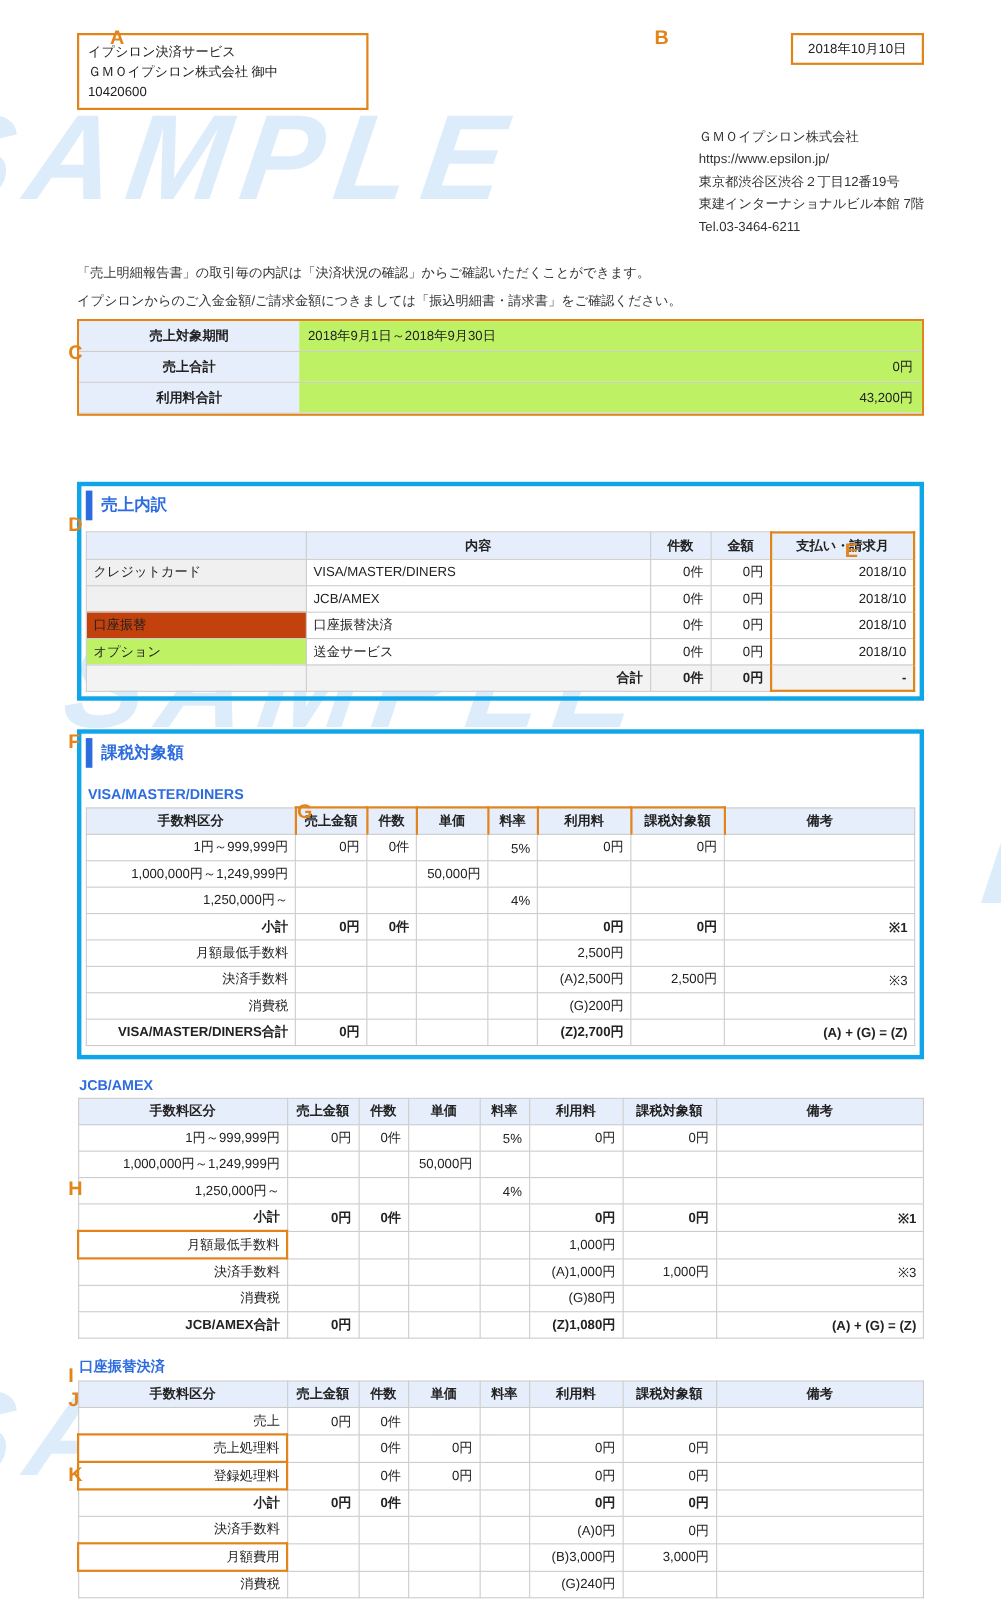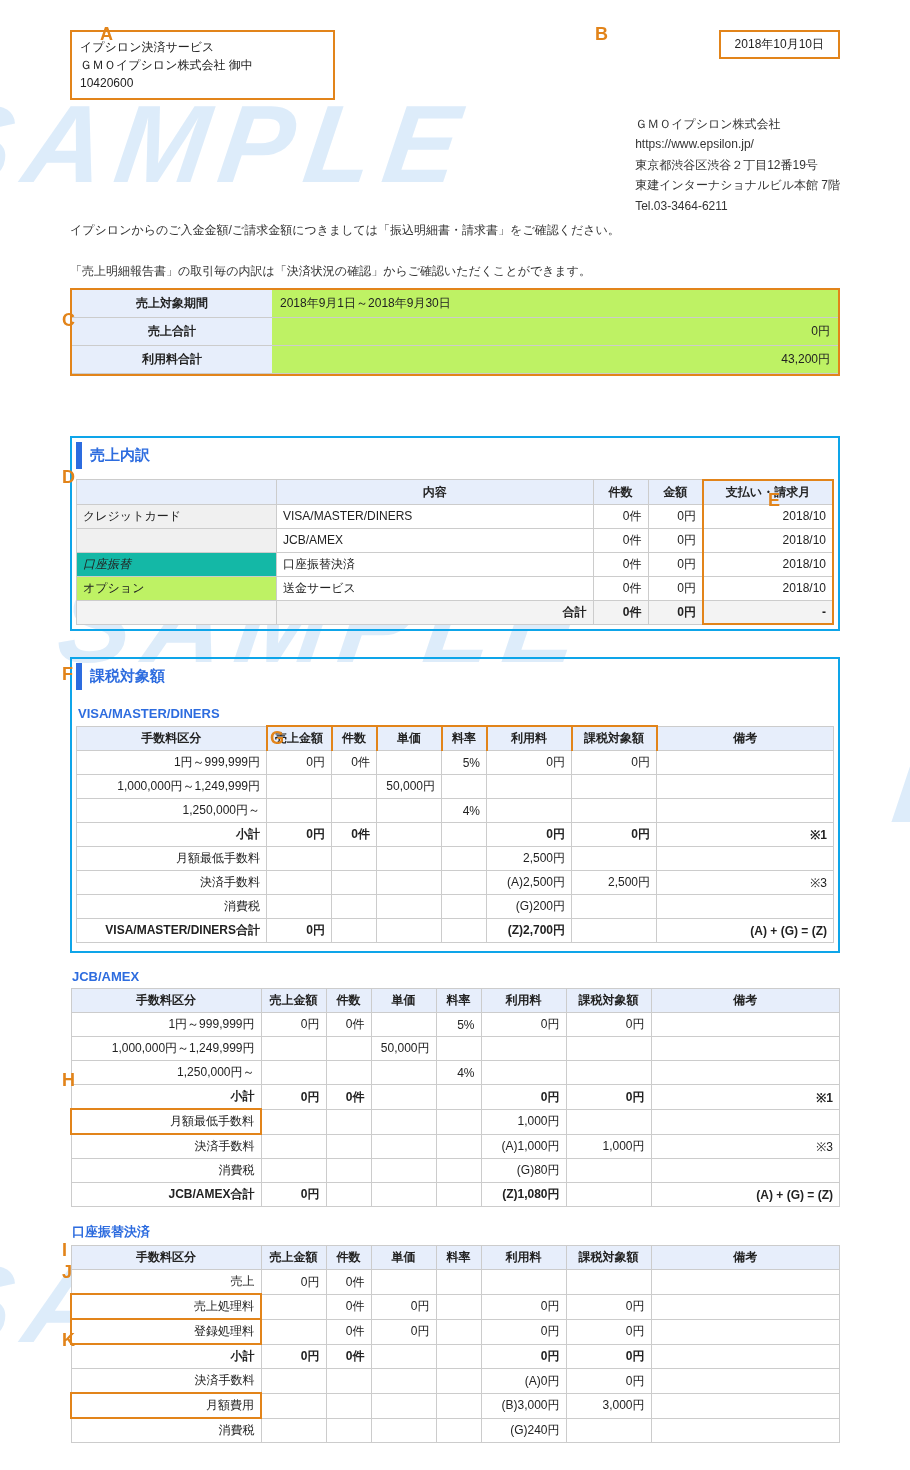--- a/index.html
+++ b/index.html
@@ -47,21 +47,21 @@
   .summary-table td.right { text-align: right; }
   .section-head { border-left: 6px solid #2d6cdf; padding: 4px 8px; color:#2d6cdf; font-size:15px; font-weight:bold; margin: 40px 0 0 0;}
   .subhead { color:#2d6cdf; font-size:13px; font-weight:bold; margin: 16px 0 4px 2px; }
   table.data { width:100%; border-collapse: collapse; font-size:12px; }
   table.data th { background:#e7eefb; border:1px solid #ccc; padding:3px 4px; text-align:center; }
   table.data td { border:1px solid #ccc; padding:3px 6px; background:#fff; }
   table.data td.r { text-align:right; }
   table.data td.l { text-align:left; }
   table.data tr.shade td { background:#f3f3f3; }
   table.data tr.bold td { font-weight:bold; }
-  .wrap-orange { border:2px solid #0ea5e9; padding:0; position:relative;}
+  .wrap-orange { border:4px solid #0ea5e9; padding:0; position:relative;}
 </style>
 </head>
 <body>
 
 <div class="watermark" style="top:80px;left:-60px;">SAMPLE</div>
 <div class="watermark" style="top:560px;left:60px;">SAMPLE</div>
 <div class="watermark" style="top:720px;right:-70px;">E</div>
 <div class="watermark" style="top:1240px;left:-60px;">SAMPLE</div>
 
 <div class="content">
@@ -83,22 +83,22 @@
 
   <div class="issuer-block">
     <div>ＧＭＯイプシロン株式会社</div>
     <div>https://www.epsilon.jp/</div>
     <div>東京都渋谷区渋谷２丁目12番19号</div>
     <div>東建インターナショナルビル本館 7階</div>
     <div>Tel.03-3464-6211</div>
   </div>
   <div class="clr"></div>
 
+  <p class="note">「売上明細報告書」の取引毎の内訳は「決済状況の確認」からご確認いただくことができます。</p>
   <p class="note" style="margin-top:6px;">イプシロンからのご入金金額/ご請求金額につきましては「振込明細書・請求書」をご確認ください。</p>
-  <p class="note">「売上明細報告書」の取引毎の内訳は「決済状況の確認」からご確認いただくことができます。</p>
 
   <div class="marker" style="top:280px;left:-8px;">C</div>
   <div class="orange-box">
     <table class="summary-table">
       <tbody>
           <tr>
         <th>売上対象期間</th>
         <td>2018年9月1日～2018年9月30日</td>
       </tr>
       <tr>
@@ -136,21 +136,21 @@
             <td class="r" style="border-left:2px solid #e2841a;border-right:2px solid #e2841a;">2018/10</td>
           </tr>
           <tr>
             <td class="l" style="background:#f0f0f0;border-top:none;"></td>
             <td class="l">JCB/AMEX</td>
             <td class="r">0件</td>
             <td class="r">0円</td>
             <td class="r" style="border-left:2px solid #e2841a;border-right:2px solid #e2841a;">2018/10</td>
           </tr>
           <tr>
-            <td class="l" style="background:#14b8a6;font-style:italic;">口座振替</td>
+            <td class="l" style="background:#c2410c;">口座振替</td>
             <td class="l">口座振替決済</td>
             <td class="r">0件</td>
             <td class="r">0円</td>
             <td class="r" style="border-left:2px solid #e2841a;border-right:2px solid #e2841a;">2018/10</td>
           </tr>
           <tr>
             <td class="l" style="background:#bef264;">オプション</td>
             <td class="l">送金サービス</td>
             <td class="r">0件</td>
             <td class="r">0円</td>

